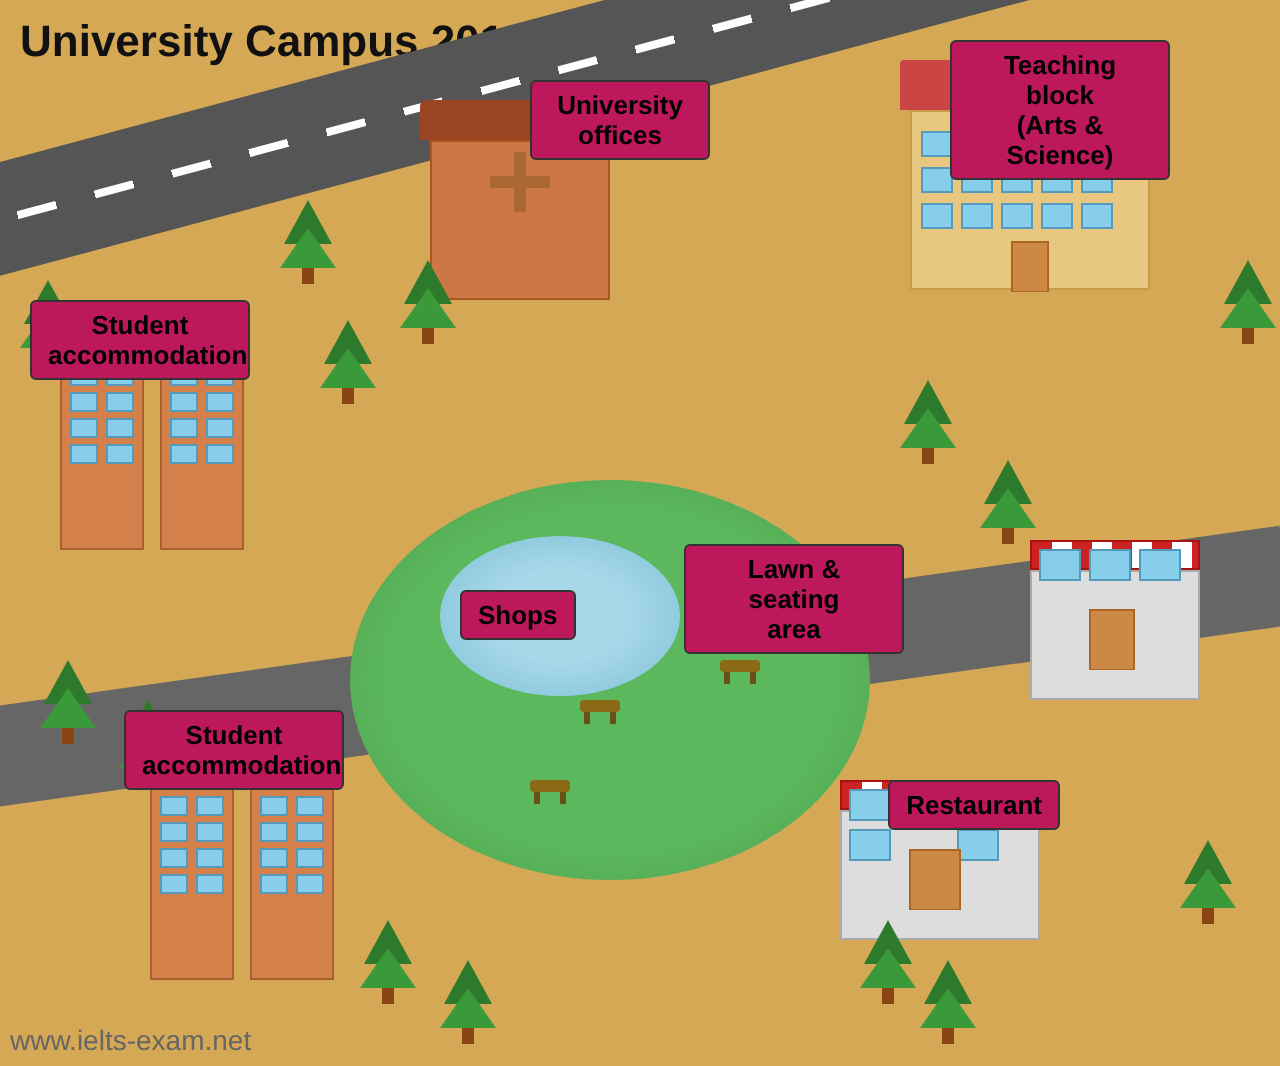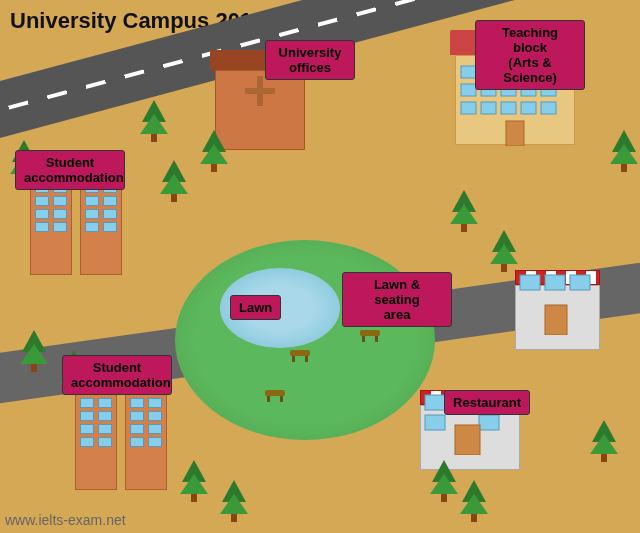--- a/index.html
+++ b/index.html
@@ -558,21 +558,21 @@
     <span style="white-space:pre-line;">Student
 accommodation</span>
   </div>
 
   <div class="label label-multiline" style="left:342px;top:240px;margin-top:32px;">
     <span style="white-space:pre-line;">Lawn &amp; seating
 area</span>
   </div>
 
   <div class="label" style="left:230px;top:295px;">
-    <span>Lawn</span>
+    <span>Shops</span>
   </div>
 
 
   <div class="label" style="right:110px;top:390px;text-align:center;">
     <span>Restaurant</span>
   </div>
 
   <div class="watermark">www.ielts-exam.net</div>
 
 </div>

